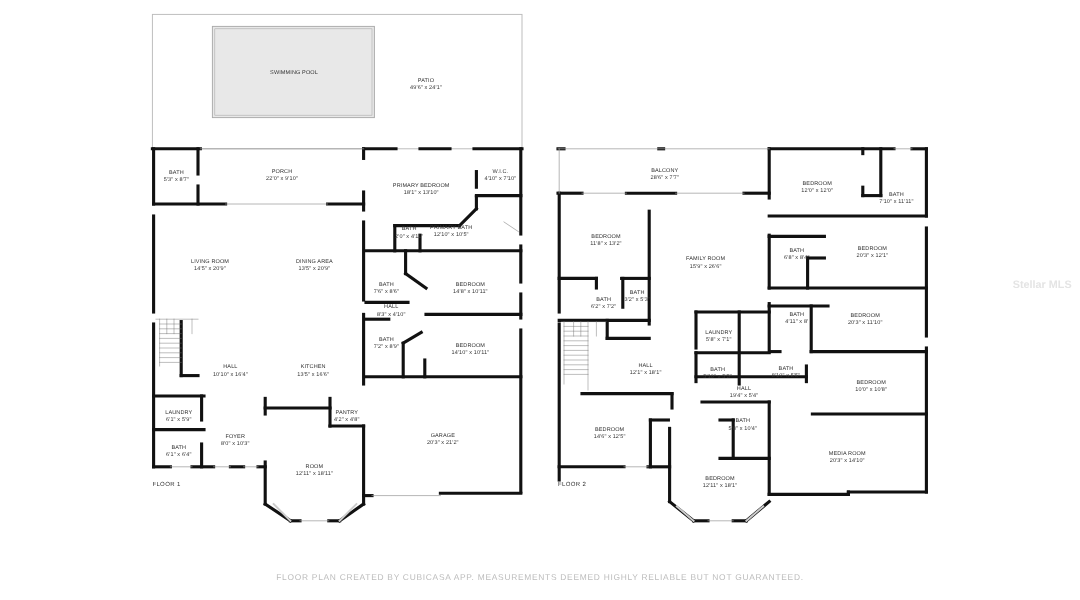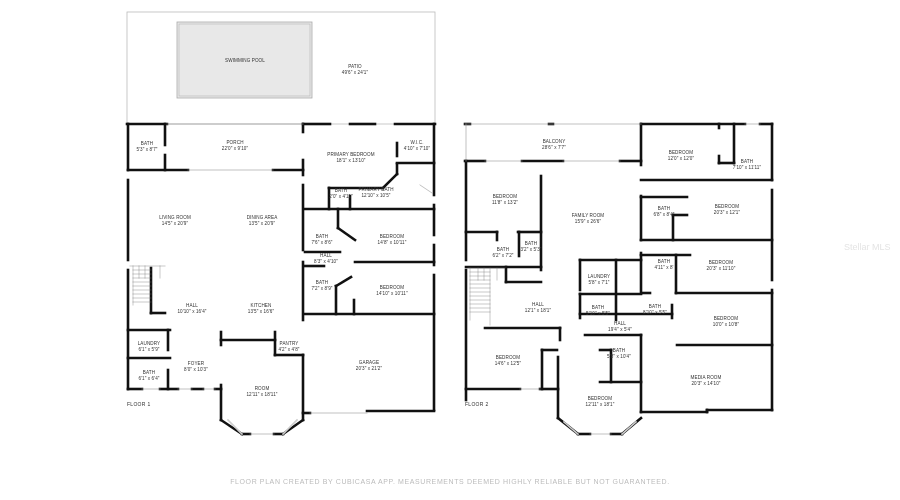--- a/index.html
+++ b/index.html
@@ -3,21 +3,21 @@
 <meta charset="utf-8">
 <style>
   html, body { margin:0; padding:0; background:#ffffff; }
   body { width:900px; height:500px; position:relative; overflow:hidden; font-family:"Liberation Sans", sans-serif; }
   svg { position:absolute; left:0; top:0; }
   .lbl { position:absolute; text-align:center; font-size:4.6px; line-height:6px; color:#333; white-space:nowrap; transform:translate(-50%,-50%); letter-spacing:0.1px; }
   .lbl .nm { display:block; }
   .lbl .dm { display:block; }
   .floor-label { position:absolute; font-size:5px; color:#333; letter-spacing:0.3px; }
   .footer { position:absolute; left:0; width:900px; top:478px; text-align:center; font-size:7px; color:#bcbcbc; letter-spacing:0.6px; }
-  .watermark { position:absolute; left:844px; top:242px; font-size:9px; color:#e4e4e4; font-weight:normal; }
+  .watermark { position:absolute; left:844px; top:232px; font-size:9px; color:#e4e4e4; font-weight:bold; }
 </style>
 </head>
 <body>
 
 <svg width="900" height="500" viewBox="0 0 900 500">
 
   <g stroke="#111" fill="none" stroke-linecap="square">
 
     <rect x="127" y="12" width="308" height="112" stroke="#bbb" stroke-width="0.8" fill="#fff"></rect>
 

